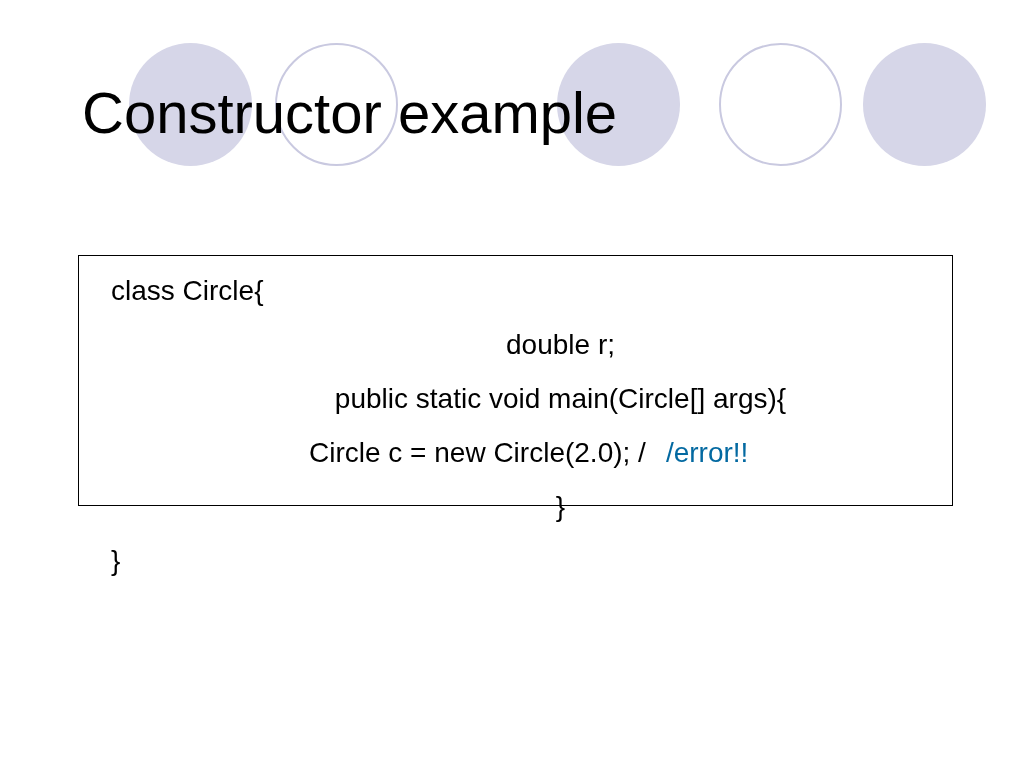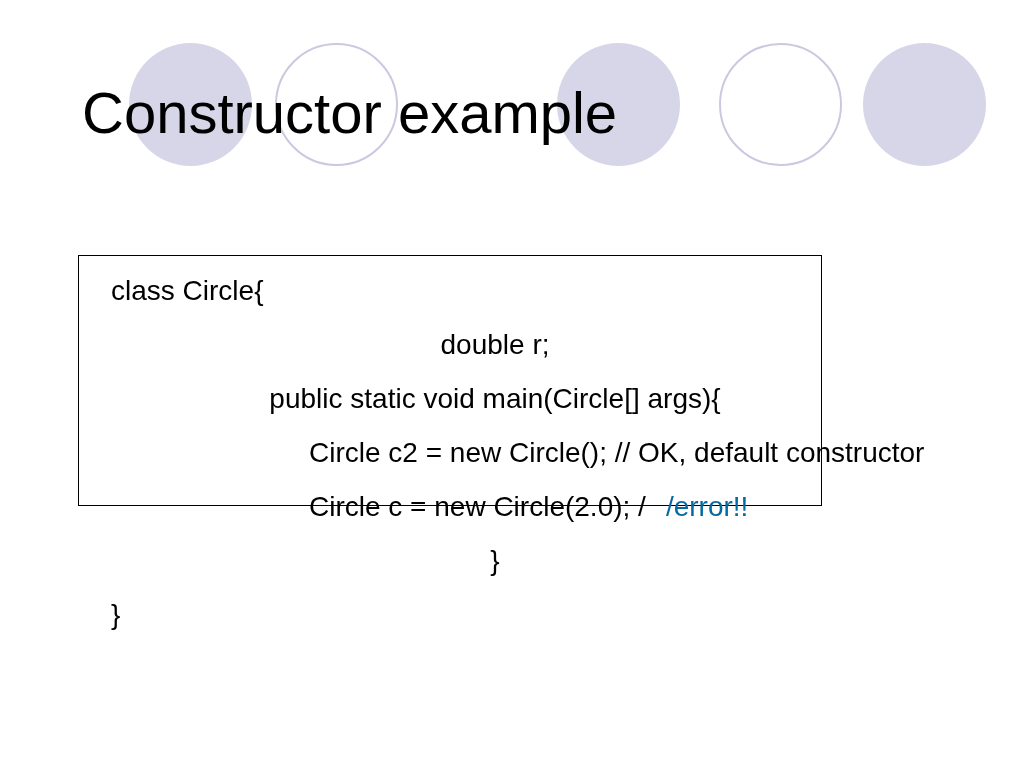--- a/index.html
+++ b/index.html
@@ -42,21 +42,21 @@
     color: #000000;
     letter-spacing: 0;
     white-space: nowrap;
     z-index: 2;
   }
   
   .code-box {
     position: absolute;
     left: 68px;
     top: 245px;
-    width: 744px;
+    width: 875px;
     height: 251px;
     border: 1.5px solid #000000;
     background: #ffffff;
     padding: 8px 10px 0 12px;
     z-index: 2;
   }
   .code-line {
     font-size: 28px;
     line-height: 34px;
     color: #000000;
@@ -76,19 +76,18 @@
   <div class="circle filled c3"></div>
   <div class="circle outlined c4"></div>
   <div class="circle filled c5"></div>
 
   <h1 class="title">Constructor example</h1>
 
   <div class="code-box">
     <div class="code-line indent-0"><span>class Circle{</span></div>
     <div class="code-line indent-1"><span>double r;</span></div>
     <div class="code-line indent-1"><span>public static void main(Circle[] args){</span></div>
-    <div class="code-line indent-2"><span>Circle c2 = new Circle(); // OK, default constructor</span></div>
     <div class="code-line indent-2"><span>Circle c = new Circle(2.0); /</span><span class="error">/error!!</span></div>
     <div class="code-line indent-1"><span>}</span></div>
     <div class="code-line indent-0"><span>}</span></div>
   </div>
 
 </div>
 
 </body></html>

